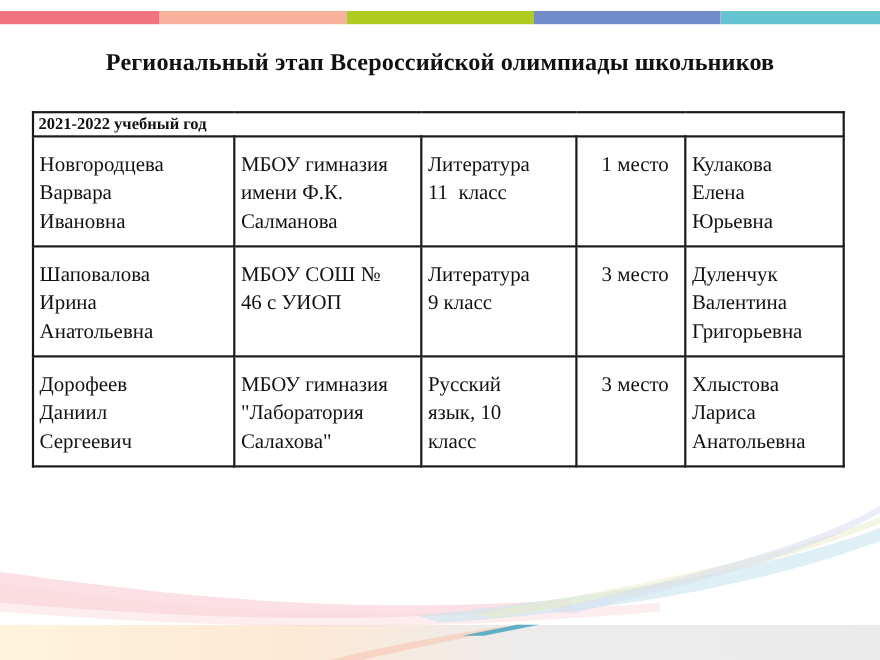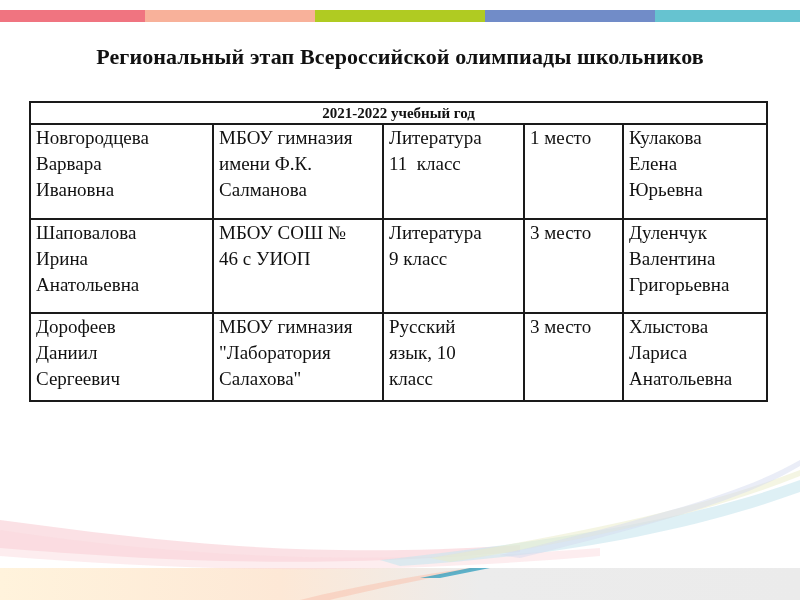--- a/index.html
+++ b/index.html
@@ -34,27 +34,27 @@
     position: absolute; left: 29px; top: 101px;
     width: 737px;
     border-collapse: collapse;
     table-layout: fixed;
     font-size: 19px; line-height: 26px;
     background: rgba(255,255,255,0.75);
   }
   table.results td {
     border: 2px solid #1a1a1a;
     vertical-align: top;
-    padding: 0 4px 8px 5px;
+    padding: 12px 4px 8px 5px;
   }
   table.results td.year {
-    text-align: center; font-weight: bold; font-size: 15px; line-height: 18px;
+    font-weight: bold; font-size: 15px; line-height: 18px;
     padding: 1px 4px 1px 4px;
   }
-  table.results td.place { text-align: left; padding-right: 14px; border-radius: 25px; }
+  table.results td.place { text-align: right; padding-right: 14px; border-radius: 25px; }
   .cell-text { white-space: pre-wrap; }
 </style>
 </head>
 <body>
 
 <div class="bg-bottom"></div>
 <div class="card-bottom"></div>
 
 <svg class="swoosh" width="800" height="600" style="left:0;top:0;">
   <path d="M0,520 C150,540 300,560 520,545 L520,552 C300,570 150,560 0,548 Z" fill="#f7c9cf" opacity="0.55"></path>

